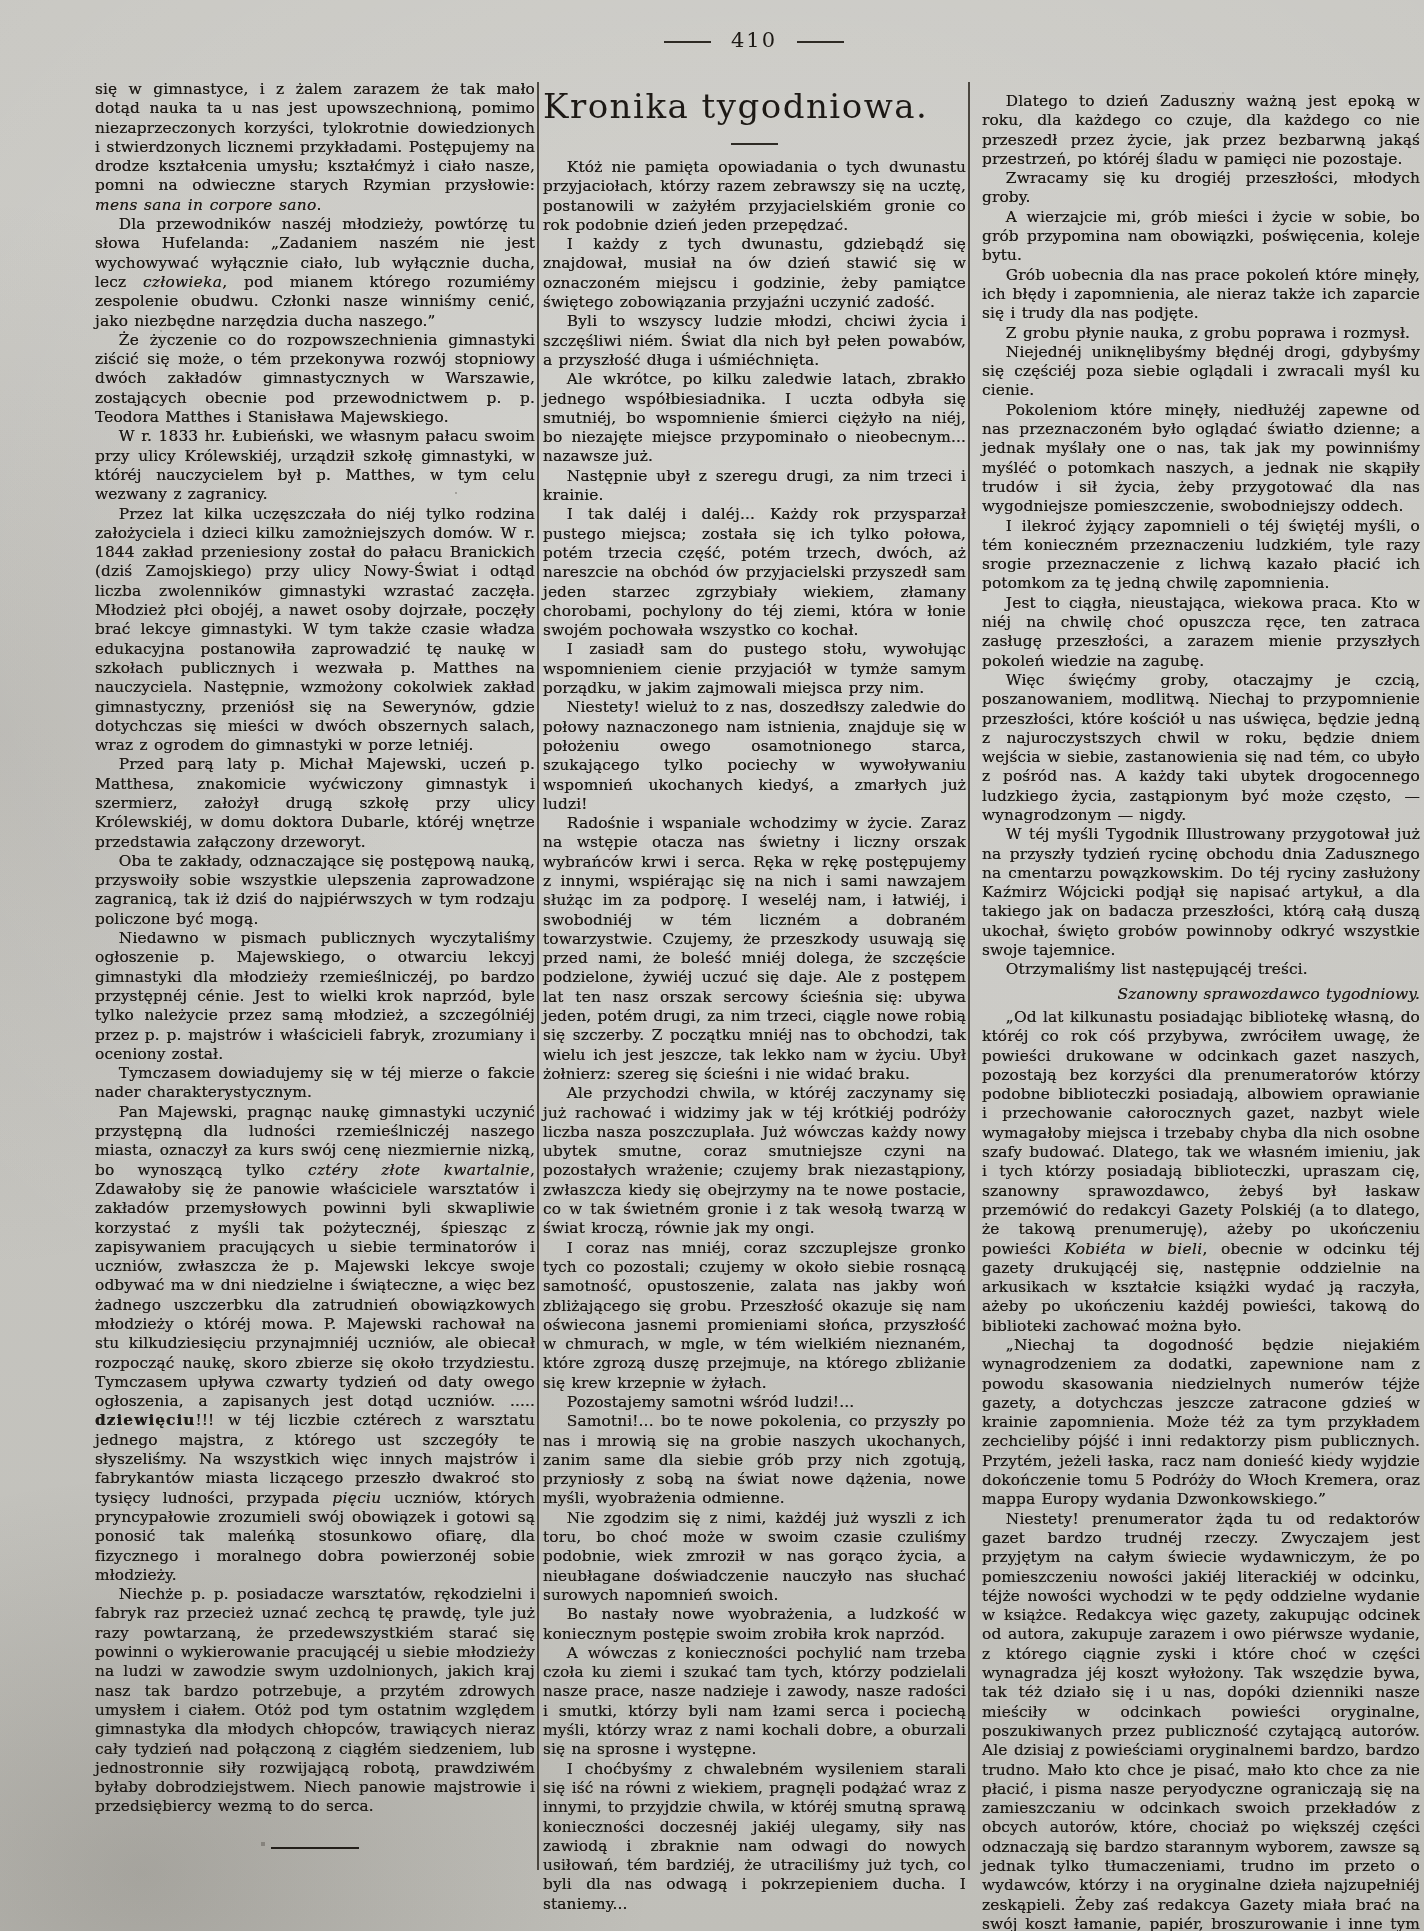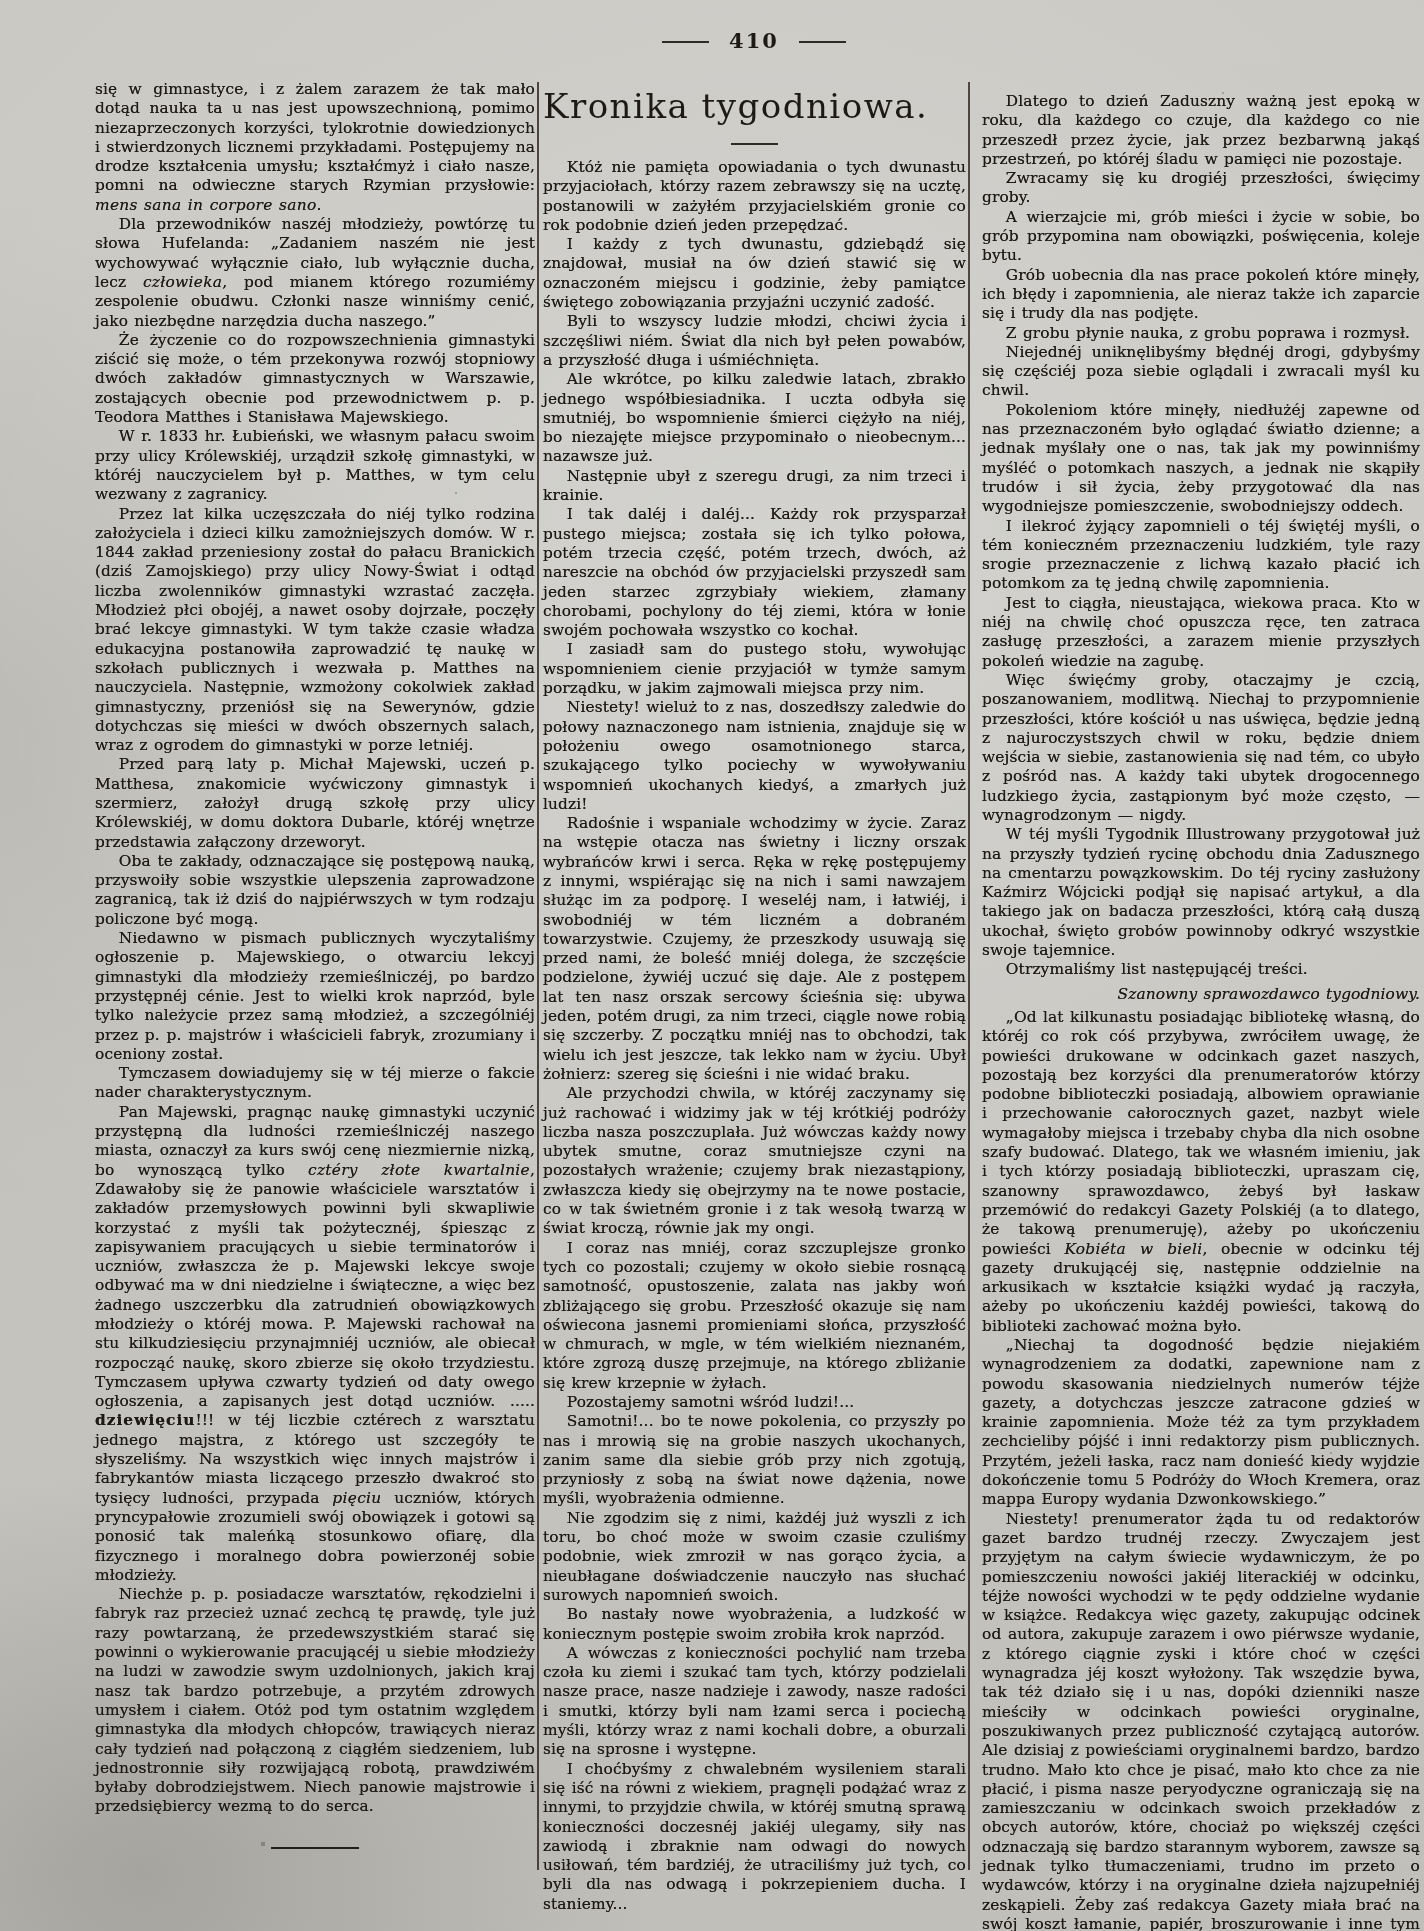--- a/index.html
+++ b/index.html
@@ -27,21 +27,21 @@
       160px 330px 0 0 rgba(45,40,34,.22),
       1330px 1452px 0 0 rgba(45,40,34,.25);
   }
 
   .vrule{position:absolute;top:82px;height:1788px;width:2px;background:rgba(52,47,40,.85);}
   #vrule-left{left:537px;}
   #vrule-right{left:968px;}
 
   #page-head{
     position:absolute;left:543px;top:28px;width:422px;
-    display:flex;align-items:center;justify-content:center;gap:20px;font-weight:bold;
+    display:flex;align-items:center;justify-content:center;gap:20px;
   }
   .head-dash{width:47px;height:0;border-top:2px solid #2e2a24;margin-top:3px;}
   #page-number{font-size:21px;letter-spacing:2px;}
 
   .column{position:absolute;}
   #col-left{left:95px;top:80px;width:440px;}
   #col-mid{left:543px;top:84px;width:423px;}
   #col-right{left:982px;top:80px;width:438px;margin-top:12px;}
 
   .article-title{
@@ -113,25 +113,25 @@
         <p class="para">Samotni!... bo te nowe pokolenia, co przyszły po nas i mrowią się na grobie naszych ukochanych, zanim same dla siebie grób przy nich zgotują, przyniosły z sobą na świat nowe dążenia, nowe myśli, wyobrażenia odmienne.</p>
         <p class="para">Nie zgodzim się z nimi, każdéj już wyszli z ich toru, bo choć może w swoim czasie czuliśmy podobnie, wiek zmroził w nas gorąco życia, a nieubłagane doświadczenie nauczyło nas słuchać surowych napomnień swoich.</p>
         <p class="para">Bo nastały nowe wyobrażenia, a ludzkość w koniecznym postępie swoim zrobiła krok naprzód.</p>
         <p class="para">A wówczas z konieczności pochylić nam trzeba czoła ku ziemi i szukać tam tych, którzy podzielali nasze prace, nasze nadzieje i zawody, nasze radości i smutki, którzy byli nam łzami serca i pociechą myśli, którzy wraz z nami kochali dobre, a oburzali się na sprosne i występne.</p>
         <p class="para">I choćbyśmy z chwalebném wysileniem starali się iść na równi z wiekiem, pragnęli podążać wraz z innymi, to przyjdzie chwila, w któréj smutną sprawą konieczności doczesnéj jakiéj ulegamy, siły nas zawiodą i zbraknie nam odwagi do nowych usiłowań, tém bardziéj, że utraciliśmy już tych, co byli dla nas odwagą i pokrzepieniem ducha. I staniemy...</p>
       </div>
   </div>
 
   <div class="column" id="col-right">
       <p class="para">Dlatego to dzień Zaduszny ważną jest epoką w roku, dla każdego co czuje, dla każdego co nie przeszedł przez życie, jak przez bezbarwną jakąś przestrzeń, po któréj śladu w pamięci nie pozostaje.</p>
-      <p class="para">Zwracamy się ku drogiéj przeszłości, święcimy groby.</p>
+      <p class="para">Zwracamy się ku drogiéj przeszłości, młodych groby.</p>
       <p class="para">A wierzajcie mi, grób mieści i życie w sobie, bo grób przypomina nam obowiązki, poświęcenia, koleje bytu.</p>
       <p class="para">Grób uobecnia dla nas prace pokoleń które minęły, ich błędy i zapomnienia, ale nieraz także ich zaparcie się i trudy dla nas podjęte.</p>
       <p class="para">Z grobu płynie nauka, z grobu poprawa i rozmysł.</p>
-      <p class="para">Niejednéj uniknęlibyśmy błędnéj drogi, gdybyśmy się częściéj poza siebie oglądali i zwracali myśl ku chwil.</p>
+      <p class="para">Niejednéj uniknęlibyśmy błędnéj drogi, gdybyśmy się częściéj poza siebie oglądali i zwracali myśl ku cienie.</p>
       <p class="para">Pokoleniom które minęły, niedłużéj zapewne od nas przeznaczoném było oglądać światło dzienne; a jednak myślały one o nas, tak jak my powinniśmy myśléć o potomkach naszych, a jednak nie skąpiły trudów i sił życia, żeby przygotować dla nas wygodniejsze pomieszczenie, swobodniejszy oddech.</p>
       <p class="para">I ilekroć żyjący zapomnieli o téj świętéj myśli, o tém konieczném przeznaczeniu ludzkiém, tyle razy srogie przeznaczenie z lichwą kazało płacić ich potomkom za tę jedną chwilę zapomnienia.</p>
       <p class="para">Jest to ciągła, nieustająca, wiekowa praca. Kto w niéj na chwilę choć opuszcza ręce, ten zatraca zasługę przeszłości, a zarazem mienie przyszłych pokoleń wiedzie na zagubę.</p>
       <p class="para">Więc święćmy groby, otaczajmy je czcią, poszanowaniem, modlitwą. Niechaj to przypomnienie przeszłości, które kościół u nas uświęca, będzie jedną z najuroczystszych chwil w roku, będzie dniem wejścia w siebie, zastanowienia się nad tém, co ubyło z pośród nas. A każdy taki ubytek drogocennego ludzkiego życia, zastąpionym być może często, — wynagrodzonym — nigdy.</p>
       <p class="para">W téj myśli Tygodnik Illustrowany przygotował już na przyszły tydzień rycinę obchodu dnia Zadusznego na cmentarzu powązkowskim. Do téj ryciny zasłużony Kaźmirz Wójcicki podjął się napisać artykuł, a dla takiego jak on badacza przeszłości, którą całą duszą ukochał, święto grobów powinnoby odkryć wszystkie swoje tajemnice.</p>
       <p class="para">Otrzymaliśmy list następującéj treści.</p>
       <p class="para centered">Szanowny sprawozdawco tygodniowy.</p>
       <p class="para">„Od lat kilkunastu posiadając bibliotekę własną, do któréj co rok cóś przybywa, zwróciłem uwagę, że powieści drukowane w odcinkach gazet naszych, pozostają bez korzyści dla prenumeratorów którzy podobne biblioteczki posiadają, albowiem oprawianie i przechowanie całorocznych gazet, nazbyt wiele wymagałoby miejsca i trzebaby chyba dla nich osobne szafy budować. Dlatego, tak we własném imieniu, jak i tych którzy posiadają biblioteczki, upraszam cię, szanowny sprawozdawco, żebyś był łaskaw przemówić do redakcyi Gazety Polskiéj (a to dlatego, że takową prenumeruję), ażeby po ukończeniu powieści <i>Kobiéta w bieli</i>, obecnie w odcinku téj gazety drukującéj się, następnie oddzielnie na arkusikach w kształcie książki wydać ją raczyła, ażeby po ukończeniu każdéj powieści, takową do biblioteki zachować można było.</p>
       <p class="para">„Niechaj ta dogodność będzie niejakiém wynagrodzeniem za dodatki, zapewnione nam z powodu skasowania niedzielnych numerów téjże gazety, a dotychczas jeszcze zatracone gdzieś w krainie zapomnienia. Może téż za tym przykładem zechcieliby pójść i inni redaktorzy pism publicznych. Przytém, jeżeli łaska, racz nam donieść kiedy wyjdzie dokończenie tomu 5 Podróży do Włoch Kremera, oraz mappa Europy wydania Dzwonkowskiego.”</p>
       <p class="para">Niestety! prenumerator żąda tu od redaktorów gazet bardzo trudnéj rzeczy. Zwyczajem jest przyjętym na całym świecie wydawniczym, że po pomieszczeniu nowości jakiéj literackiéj w odcinku, téjże nowości wychodzi w te pędy oddzielne wydanie w książce. Redakcya więc gazety, zakupując odcinek od autora, zakupuje zarazem i owo piérwsze wydanie, z którego ciągnie zyski i które choć w części wynagradza jéj koszt wyłożony. Tak wszędzie bywa, tak téż działo się i u nas, dopóki dzienniki nasze mieściły w odcinkach powieści oryginalne, poszukiwanych przez publiczność czytającą autorów. Ale dzisiaj z powieściami oryginalnemi bardzo, bardzo trudno. Mało kto chce je pisać, mało kto chce za nie płacić, i pisma nasze peryodyczne ograniczają się na zamieszczaniu w odcinkach swoich przekładów z obcych autorów, które, chociaż po większéj części odznaczają się bardzo starannym wyborem, zawsze są jednak tylko tłumaczeniami, trudno im przeto o wydawców, którzy i na oryginalne dzieła najzupełniéj zeskąpieli. Żeby zaś redakcya Gazety miała brać na swój koszt łamanie, papiér, broszurowanie i inne tym podobne wydatki,</p>

